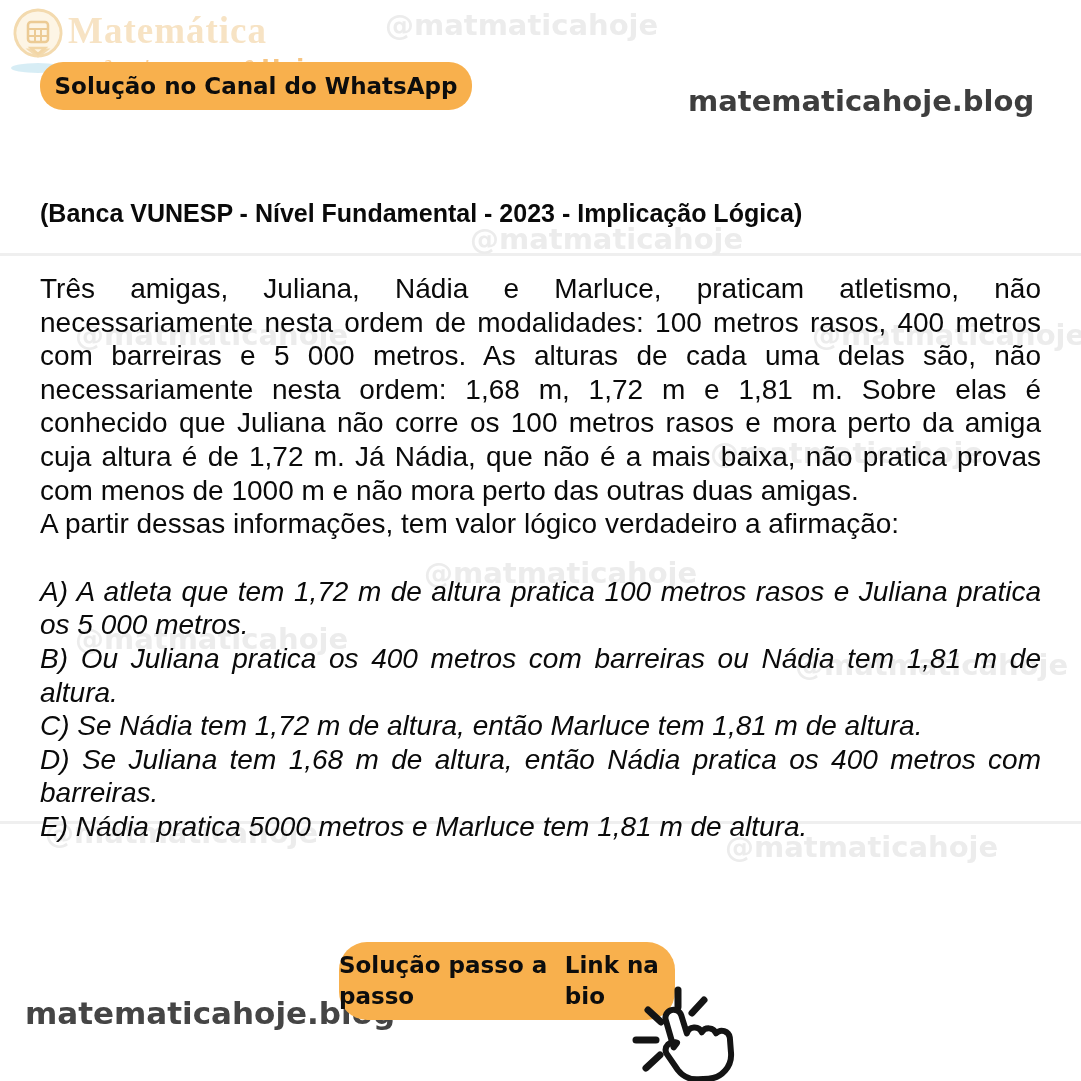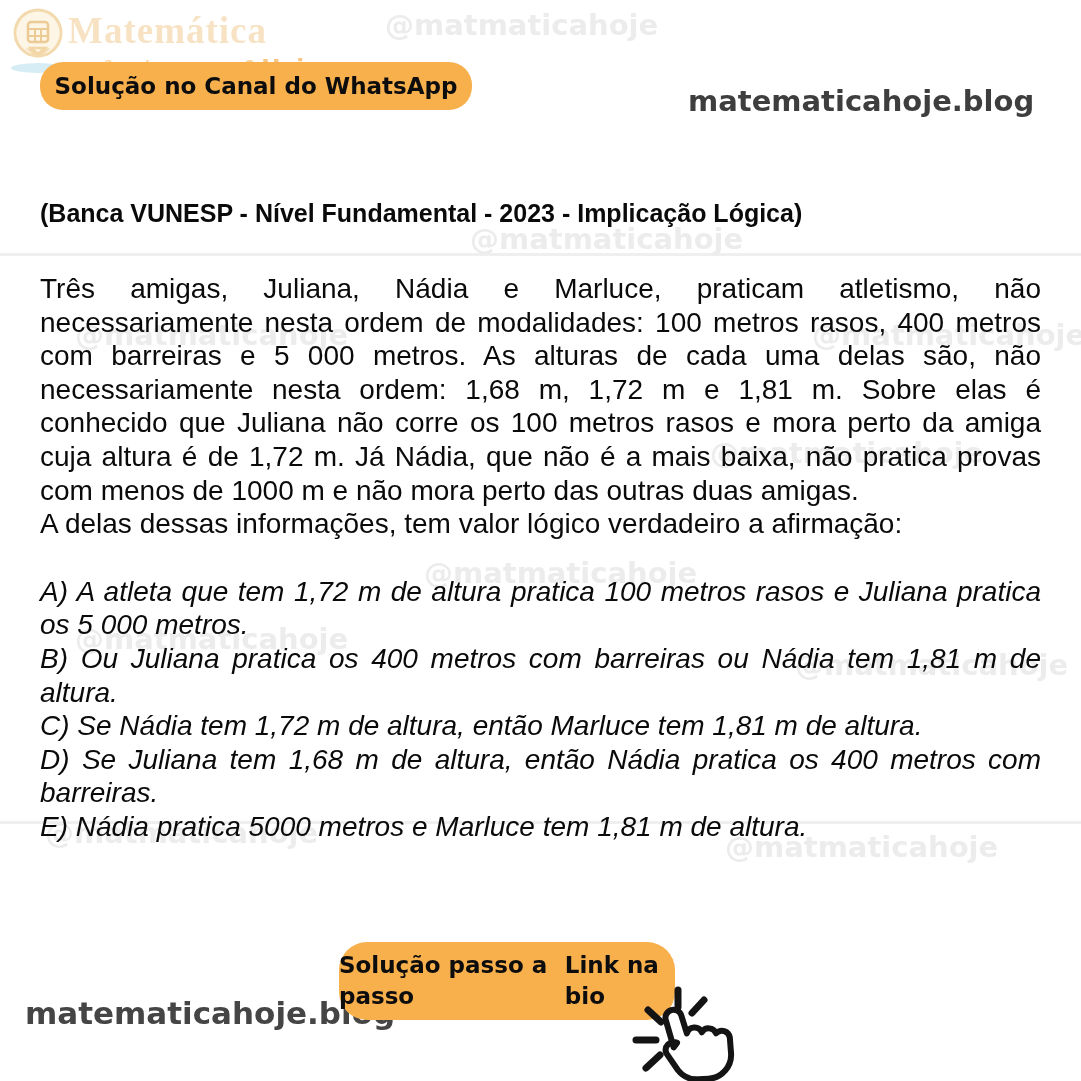--- a/index.html
+++ b/index.html
@@ -91,21 +91,21 @@
     </span>
   </div>
 
   <div class="wa-btn">Solução no Canal do WhatsApp</div>
 
   <div class="site-top">matematicahoje.blog</div>
 
   <div class="q-wrap">
     <h1 class="q-source">(Banca VUNESP - Nível Fundamental - 2023 - Implicação Lógica)</h1>
     <p class="q-statement">Três amigas, Juliana, Nádia e Marluce, praticam atletismo, não necessariamente nesta ordem de modalidades: 100 metros rasos, 400 metros com barreiras e 5 000 metros. As alturas de cada uma delas são, não necessariamente nesta ordem: 1,68 m, 1,72 m e 1,81 m. Sobre elas é conhecido que Juliana não corre os 100 metros rasos e mora perto da amiga cuja altura é de 1,72 m. Já Nádia, que não é a mais baixa, não pratica provas com menos de 1000 m e não mora perto das outras duas amigas.</p>
-    <p class="q-prompt">A delas dessas informações, tem valor lógico verdadeiro a afirmação:</p>
+    <p class="q-prompt">A partir dessas informações, tem valor lógico verdadeiro a afirmação:</p>
     <div class="q-gap"></div>
     <div>
       <p class="option"><span>A)</span> <span>A atleta que tem 1,72 m de altura pratica 100 metros rasos e Juliana pratica os 5 000 metros.</span></p>
       <p class="option"><span>B)</span> <span>Ou Juliana pratica os 400 metros com barreiras ou Nádia tem 1,81 m de altura.</span></p>
       <p class="option"><span>C)</span> <span>Se Nádia tem 1,72 m de altura, então Marluce tem 1,81 m de altura.</span></p>
       <p class="option"><span>D)</span> <span>Se Juliana tem 1,68 m de altura, então Nádia pratica os 400 metros com barreiras.</span></p>
       <p class="option"><span>E)</span> <span>Nádia pratica 5000 metros e Marluce tem 1,81 m de altura.</span></p>
     </div>
   </div>
 

